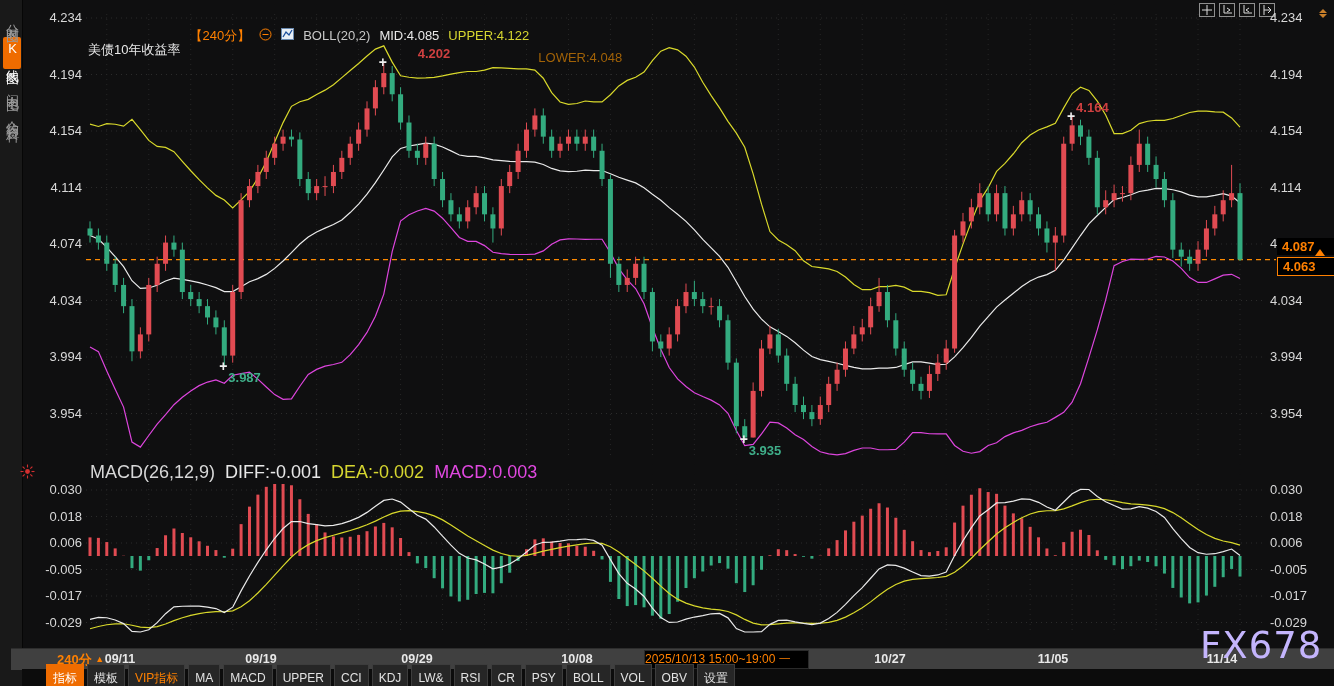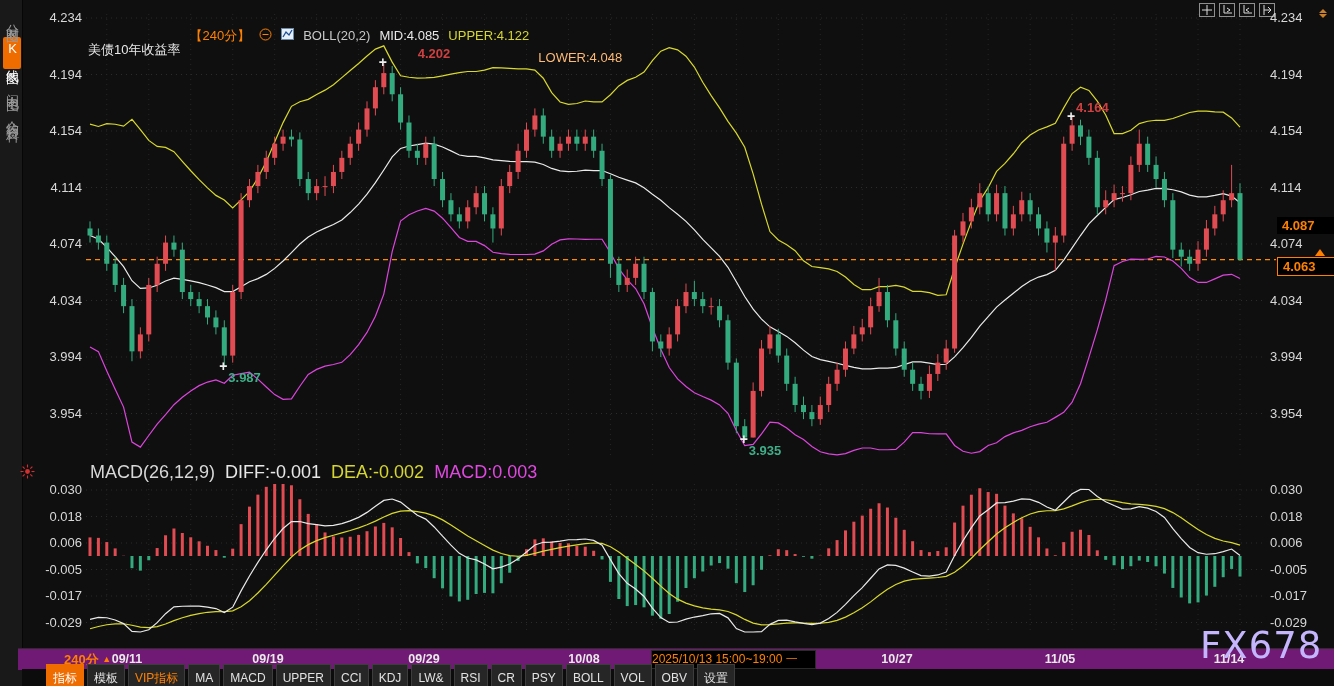--- a/index.html
+++ b/index.html
@@ -7,46 +7,46 @@
           font-family:"Liberation Sans","DejaVu Sans",sans-serif;color:#ddd;}
   svg#chart{position:absolute;left:0;top:0;}
   
   .sidebar{position:absolute;left:0;top:0;width:22px;height:686px;background:#191919;border-right:1px solid #060606;}
   .side-item{writing-mode:vertical-lr;text-orientation:upright;font-size:13px;color:#9a9a9a;
              margin:10px 0 10px 3px;letter-spacing:3px;cursor:pointer;padding:4px 0;}
   .side-item.active{background:#ef6c00;color:#fff;border-radius:2px;}
   
   .main-header{position:absolute;left:88px;top:6px;display:flex;align-items:center;gap:9px;font-size:13px;white-space:nowrap;}
   .t-title{color:#e8e8e8;margin-top:28px;} .t-period{color:#ff8000;} .t-boll{color:#c8c8c8;}
-  .t-mid{color:#e8e8e8;} .t-upper{color:#d6d630;} .t-lower{color:#fdba74;margin-top:44px;}
+  .t-mid{color:#e8e8e8;} .t-upper{color:#d6d630;} .t-lower{color:#a16207;margin-top:44px;}
   .win-icons{position:absolute;left:1199px;top:3px;display:flex;gap:4px;}
   .wbtn{width:14px;height:12px;border:1px solid #8f8f8f;display:flex;align-items:center;justify-content:center;cursor:pointer;background:#111;}
   .scale-handle{position:absolute;left:1319px;top:9px;display:flex;flex-direction:column;gap:1px;cursor:pointer;}
   .scale-handle b{width:0;height:0;border-left:4px solid transparent;border-right:4px solid transparent;display:block;}
   .tri-up{border-bottom:4px solid #c87f2a;} .tri-dn{border-top:4px solid #c87f2a;}
   
   .ylab{position:absolute;font-size:13px;color:#d8d8d8;}
   .ylab.l{left:22px;width:60px;text-align:right;}
   .ylab.r{left:1270px;width:62px;text-align:left;}
   
   .macd-header{position:absolute;left:90px;top:462px;display:flex;gap:10px;font-size:18px;white-space:nowrap;}
   .m-name{color:#d8d8d8;} .m-diff{color:#e8e8e8;} .m-dea{color:#d6d630;} .m-macd{color:#e048e0;}
   .sun-icon{position:absolute;left:20px;top:464px;}
   
   .ann{position:absolute;font-size:13px;font-weight:bold;white-space:nowrap;}
   .cross{position:absolute;color:#efefef;font-size:14px;line-height:14px;font-weight:bold;}
   
   .ptag{position:absolute;left:1277px;width:52px;height:17px;background:#000;color:#ff8000;
         font-size:13px;font-weight:bold;line-height:17px;padding-left:5px;z-index:6;}
-  #tag-last{top:217px;}
+  #tag-last{top:238px;}
   #tag-cur{top:257px;border:1px solid #ff8000;}
   .cur-marker{position:absolute;left:1315px;top:249px;width:0;height:0;z-index:6;
               border-left:5px solid transparent;border-right:5px solid transparent;border-bottom:7px solid #ff8000;}
   
-  .xaxis-row{position:absolute;left:18px;right:0;top:648px;height:21px;background:#701a75;border-top:1px solid #2d2d2d;z-index:4;}
+  .xaxis-row{position:absolute;left:11px;right:0;top:648px;height:21px;background:#404040;border-top:1px solid #2d2d2d;z-index:4;}
   .period-btn{position:absolute;left:46px;top:2px;color:#ff8000;font-size:13px;font-weight:bold;cursor:pointer;}
   .period-btn .arr{font-size:9px;vertical-align:2px;}
   .xdate{position:absolute;top:3px;font-size:12.5px;font-weight:bold;color:#e8e8e8;transform:translateX(-50%);white-space:nowrap;}
   .sel-box{position:absolute;left:633px;top:1px;width:163px;height:17px;background:#000;border:1px solid #2a2a2a;
            color:#ff8000;font-size:12px;text-align:left;line-height:17px;white-space:nowrap;z-index:5;}
   
   .tabs-row{position:absolute;left:22px;right:0;top:669px;height:17px;background:#0c0c0c;display:flex;gap:3px;
             padding-left:24px;align-items:center;z-index:4;}
   .tab{font-size:12px;color:#e2e2e2;background:#262626;border:1px solid #3d3d3d;padding:6px 6px;line-height:14px;cursor:pointer;white-space:nowrap;}
   .tab.active{background:#ef6c00;border-color:#ef6c00;color:#fff;}

